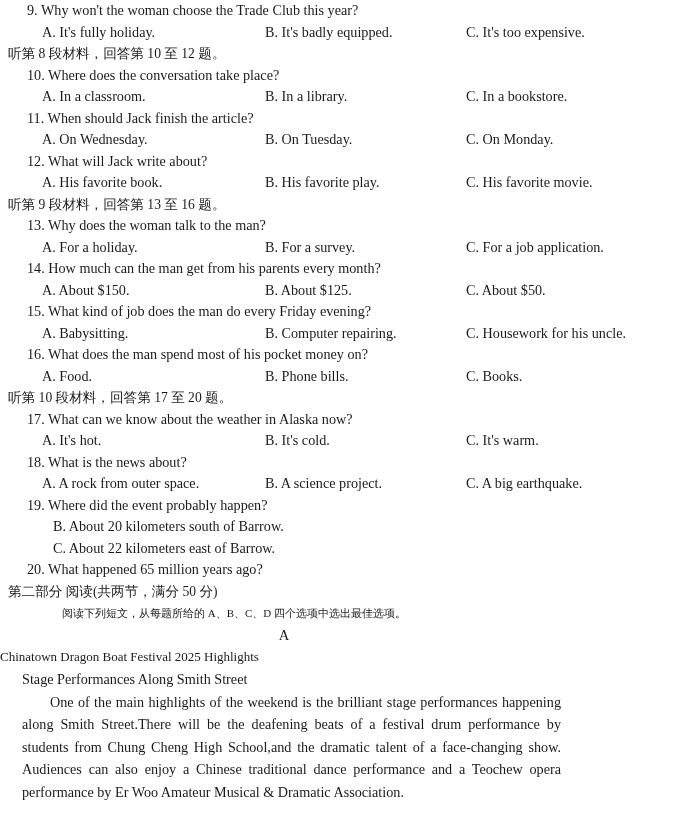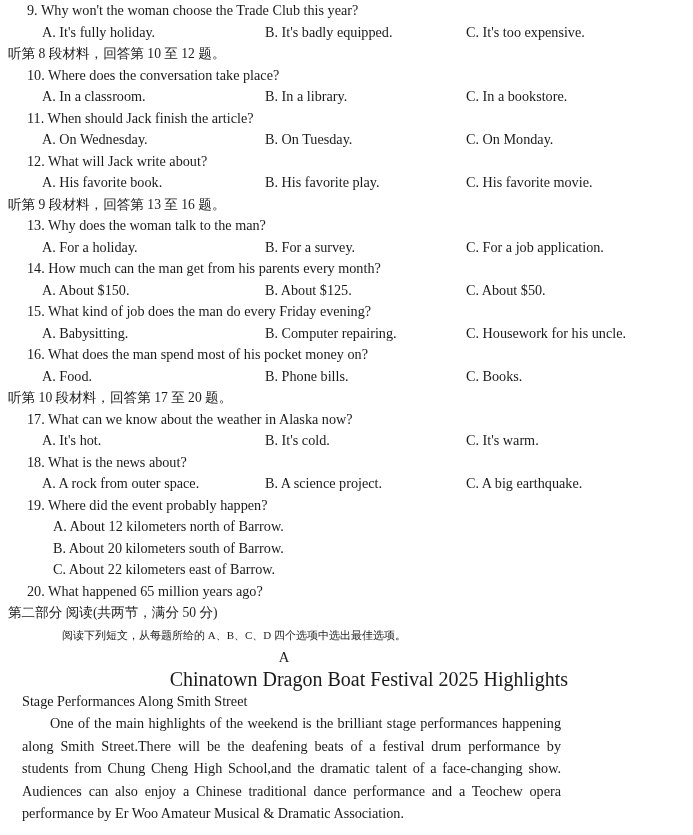--- a/index.html
+++ b/index.html
@@ -80,22 +80,22 @@
   }
 
   
   .section-letter {
     text-align: center;
     font-size: 14.6px;
     line-height: 22px;
     padding-right: 14px;
   }
   .passage-title {
-    text-align: right;
-    font-size: 20px;
+    text-align: left;
+    font-size: 13px;
     line-height: 22px;
     padding-right: 14px;
   }
   .sub-head {
     font-size: 14.2px;
     line-height: 22.5px;
     padding-left: 22px;
     white-space: nowrap;
   }
   .para {
@@ -205,21 +205,20 @@
     <div class="q-stem">18. What is the news about?</div>
     <div class="opt-row">
       <span class="opt a">A. A rock from outer space.</span>
       <span class="opt b">B. A science project.</span>
       <span class="opt c">C. A big earthquake.</span>
     </div>
   </div>
 
   <div class="q-block">
     <div class="q-stem">19. Where did the event probably happen?</div>
-    <div class="opt-stack">A. About 12 kilometers north of Barrow.</div>
     <div class="opt-stack">B. About 20 kilometers south of Barrow.</div>
     <div class="opt-stack">C. About 22 kilometers east of Barrow.</div>
   </div>
 
   <div class="q-block">
     <div class="q-stem">20. What happened 65 million years ago?</div>
   </div>
 
   <div class="cn-line">第二部分 阅读(共两节，满分 50 分)</div>
   <div class="cn-indent">阅读下列短文，从每题所给的 A、B、C、D 四个选项中选出最佳选项。</div>

